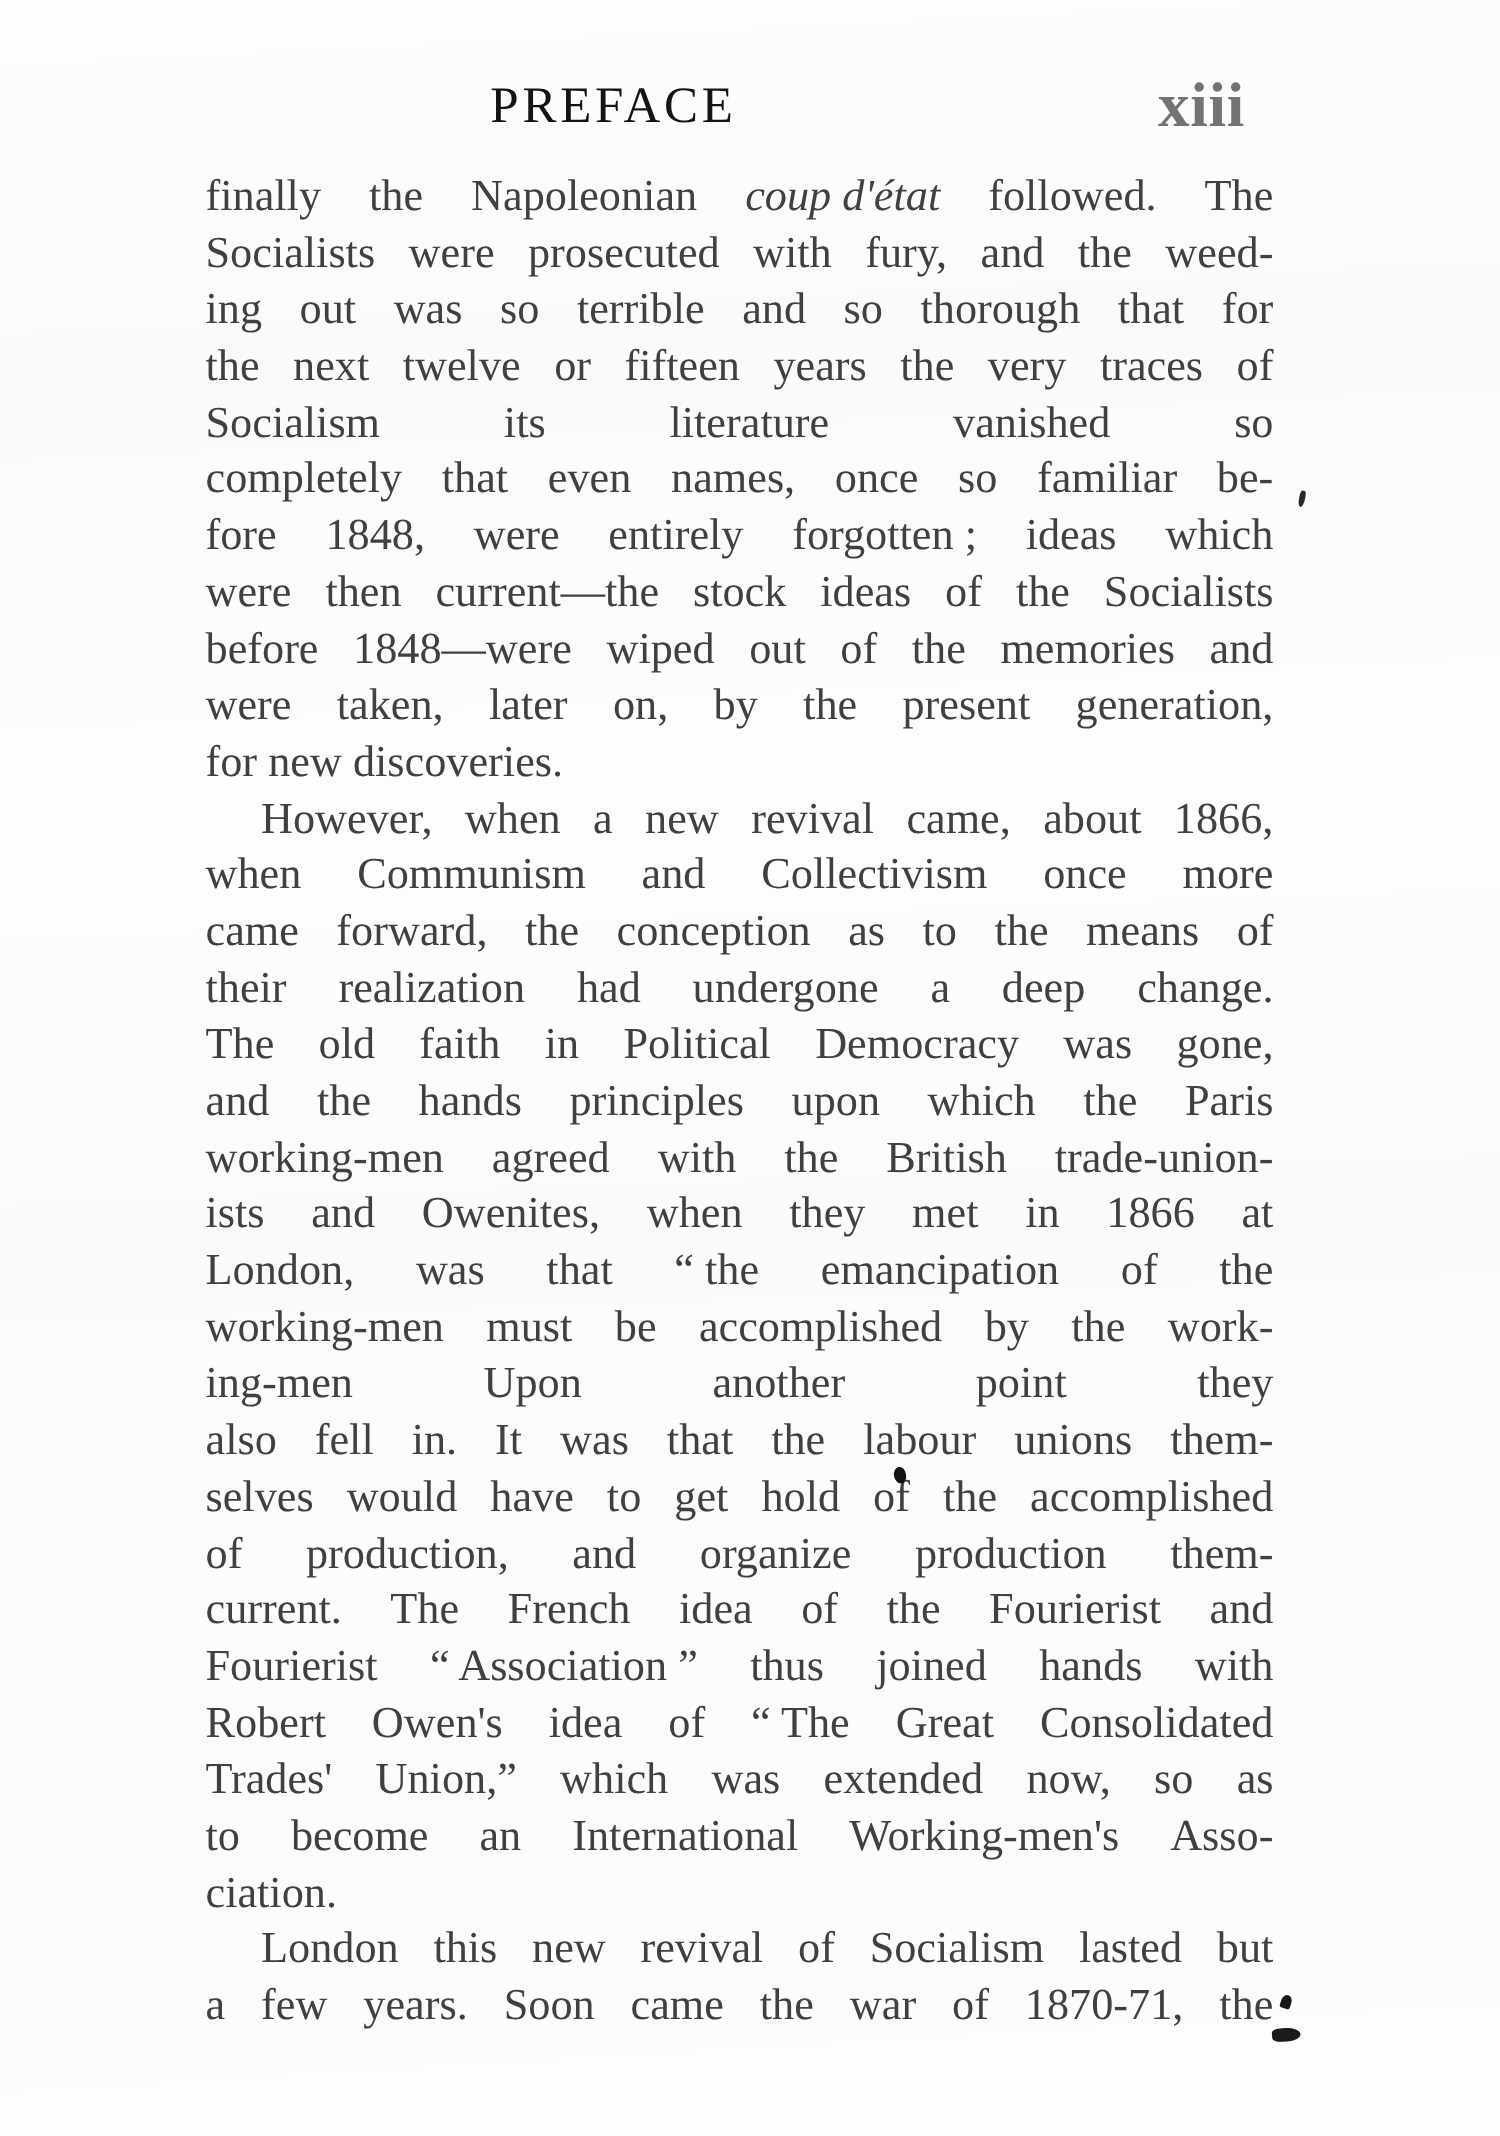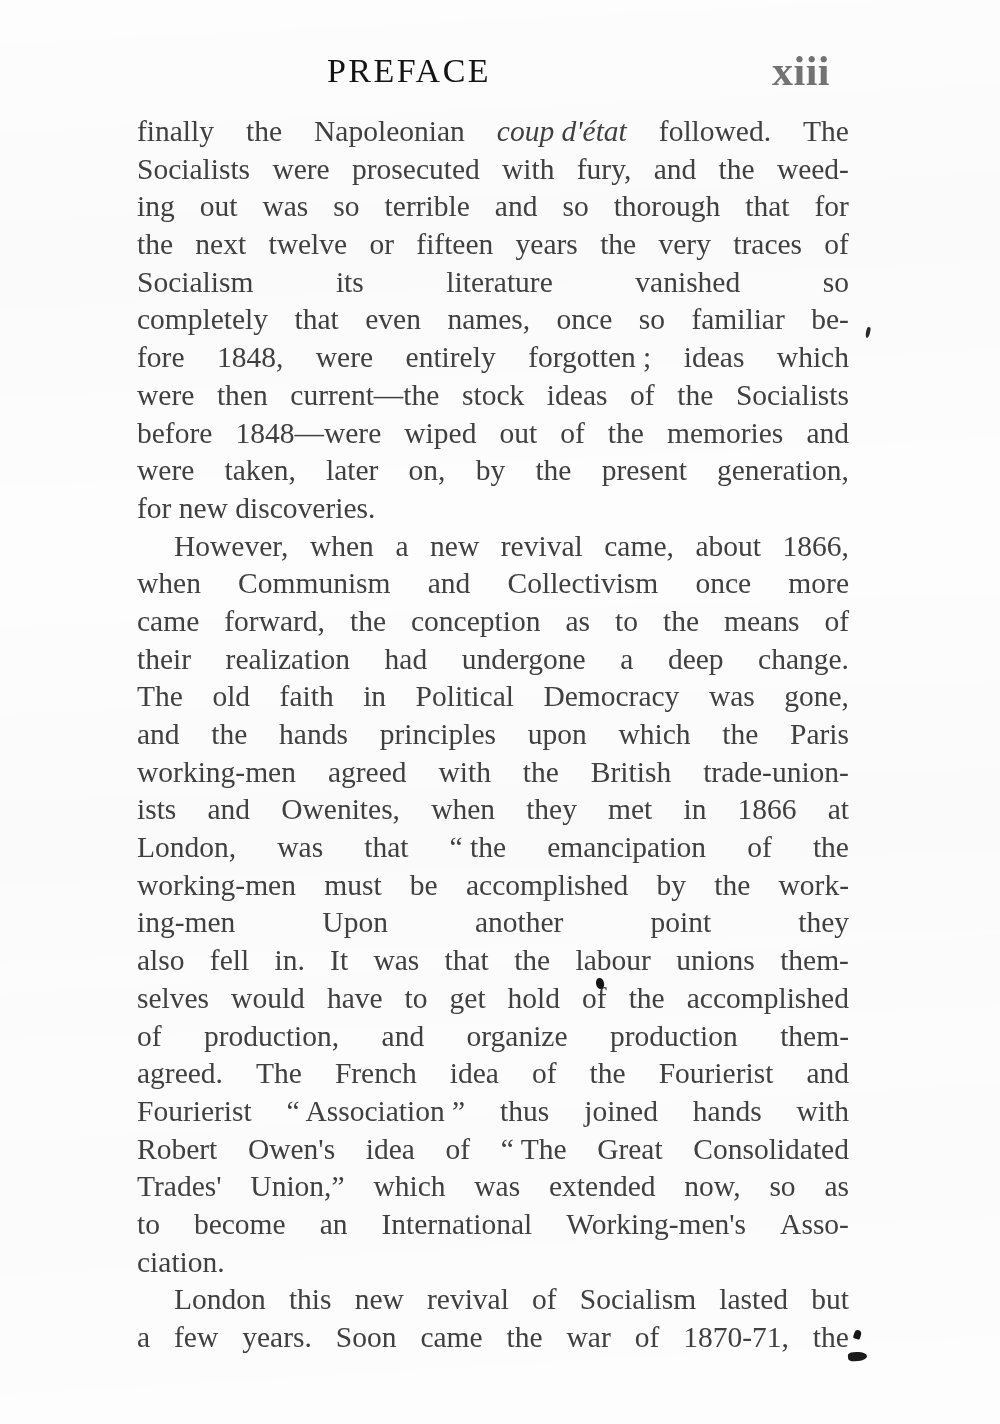--- a/index.html
+++ b/index.html
@@ -380,21 +380,21 @@
       </div>
       <div class="ln j">
         <span class="w">of</span>
         <span class="w">production,</span>
         <span class="w">and</span>
         <span class="w">organize</span>
         <span class="w">production</span>
         <span class="w">them-</span>
       </div>
       <div class="ln j">
-        <span class="w">agreed.</span>
+        <span class="w">current.</span>
         <span class="w">The</span>
         <span class="w">French</span>
         <span class="w">idea</span>
         <span class="w">of</span>
         <span class="w">the</span>
         <span class="w">Fourierist</span>
         <span class="w">and</span>
       </div>
       <div class="ln j">
         <span class="w">Fourierist</span>

